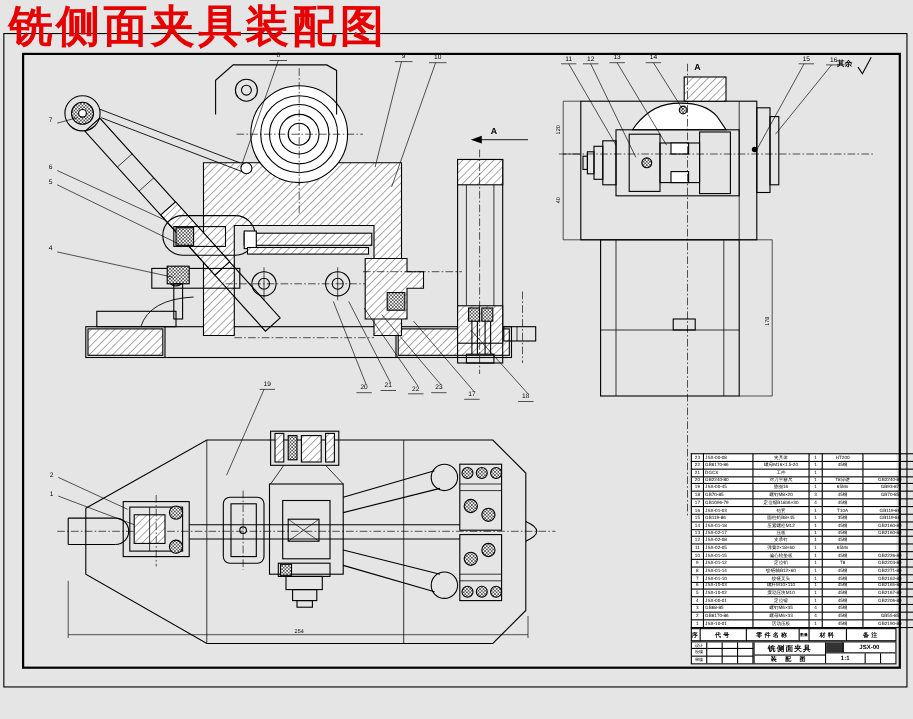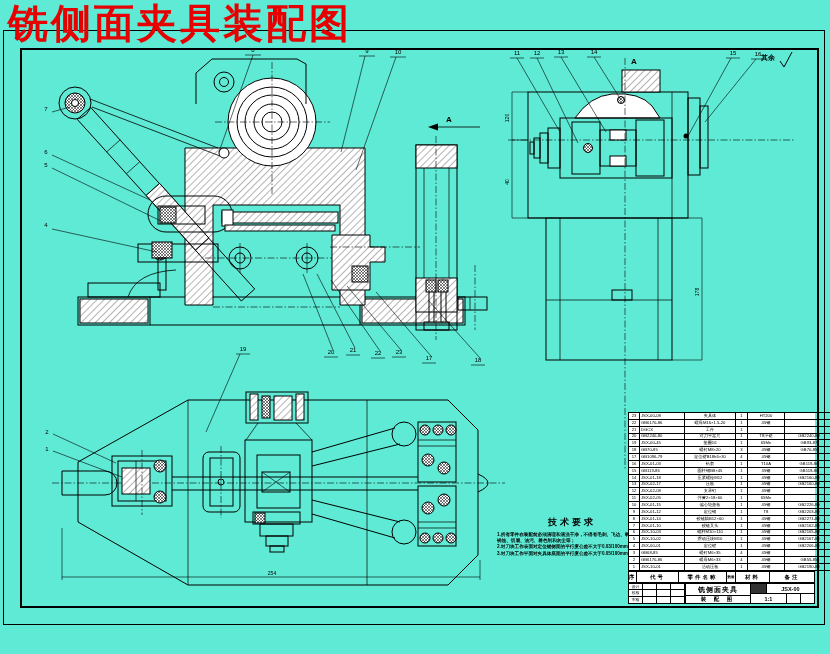--- a/index.html
+++ b/index.html
@@ -1,16 +1,16 @@
 <!DOCTYPE html>
 <html><head>
 <meta charset="utf-8">
 <style>
   html,body{margin:0;padding:0;background:#fff;}
-  #page{position:relative;width:830px;height:654px;background:#5eead4;overflow:hidden;
+  #page{position:relative;width:830px;height:654px;background:#e5e5e5;overflow:hidden;
         font-family:"Liberation Sans","DejaVu Sans",sans-serif;color:#000;}
   
   #main-title{position:absolute;left:8px;top:-4px;font-size:40px;font-weight:bold;
               color:#e60000;letter-spacing:3px;font-family:"DejaVu Serif","Liberation Serif",serif;
               white-space:nowrap;z-index:5;}
   
   .frame{position:absolute;border:1px solid #000;}
   #outer-frame{left:3px;top:30px;width:820px;height:593px;}
   #inner-frame{left:20px;top:48px;width:795px;height:556px;border-width:2px;}
   svg{position:absolute;left:0;top:0;}
@@ -353,26 +353,20 @@
       <text x="634" y="64" font-size="8" font-weight="bold" text-anchor="middle">A</text>
       <text x="509" y="118" font-size="5" text-anchor="middle" transform="rotate(-90 509 118)">120</text>
       <text x="509" y="182" font-size="5" text-anchor="middle" transform="rotate(-90 509 182)">40</text>
       <text x="699" y="292" font-size="5" text-anchor="middle" transform="rotate(-90 699 292)">178</text>
       <text x="272" y="575" font-size="5" text-anchor="middle">254</text>
       <text x="768" y="60" font-size="7" font-weight="bold" text-anchor="middle">其余</text>
       <path d="M780,61 l4,6 l8,-15" stroke="#000" stroke-width="1" fill="none"></path>
     </g>
   </svg>
 
-  <div id="tech-req">
-    <div class="tr-head">技术要求</div>
-    <div class="tr-line">1.所有零件在装配前必须清理和清洗干净，不得有毛刺、飞边、氧化皮、锈蚀、切屑、油污、着色剂和灰尘等；</div>
-    <div class="tr-line">2.对刀块工作表面对定位键侧面的平行度公差不大于0.03/100mm；</div>
-    <div class="tr-line">3.对刀块工作平面对夹具体底面的平行度公差不大于0.05/100mm。</div>
-  </div>
 
   <div id="bom">
     <table>
         <tbody>
           <tr>
             <td class="c-seq">23</td>
             <td class="c-code">JSX-00-08</td>
             <td class="c-name">夹具体</td>
             <td class="c-qty">1</td>
             <td class="c-material">HT200</td>

